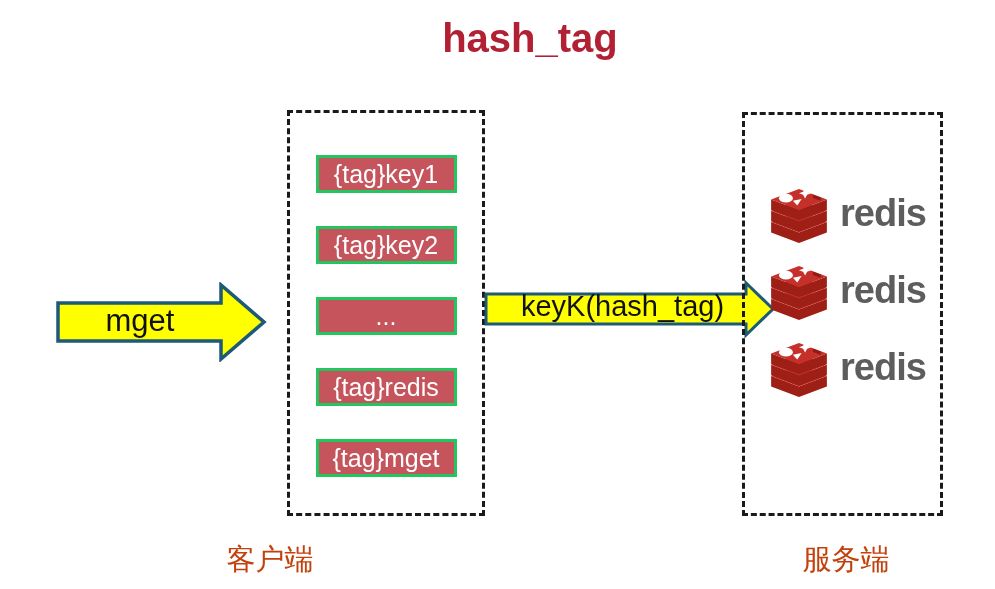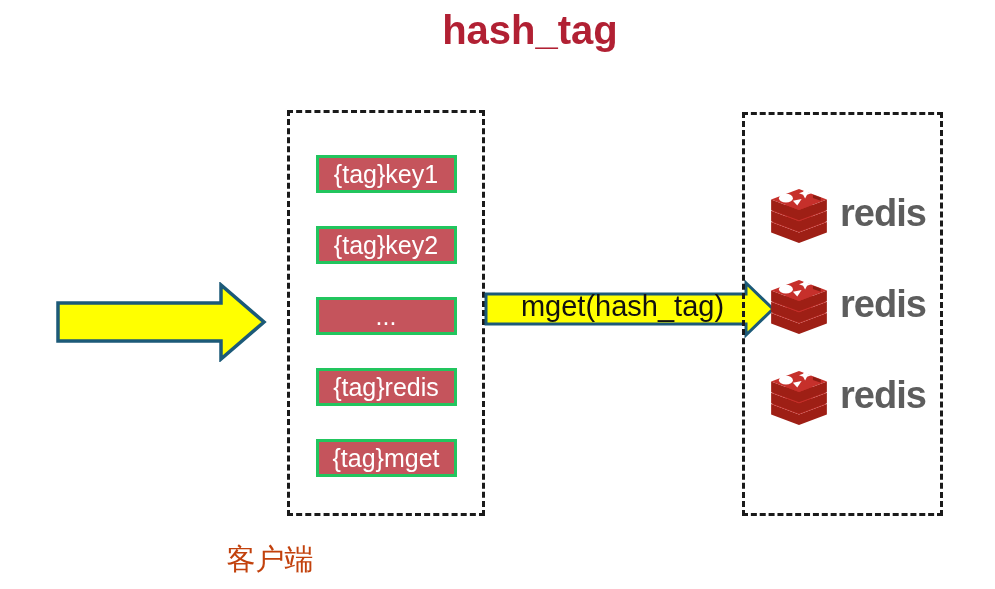--- a/index.html
+++ b/index.html
@@ -7,21 +7,21 @@
   .stage {
     position: relative;
     width: 995px;
     height: 589px;
     background: #ffffff;
     font-family: "Liberation Sans", "DejaVu Sans", sans-serif;
     overflow: hidden;
   }
   .title {
     position: absolute;
-    left: 330px; top: 8px; width: 400px;
+    left: 330px; top: 16px; width: 400px;
     text-align: center;
     font-size: 40px;
     font-weight: bold;
     color: #b12033;
     letter-spacing: 0px;
   }
   .dashed-box {
     position: absolute;
     border: 3px dashed #1a1a1a;
     background: transparent;
@@ -36,21 +36,21 @@
     background: #c5545c;
     border: 3px solid #22c55e;
     color: #ffffff;
     font-size: 25px;
     display: flex; align-items: center; justify-content: center;
     line-height: 1;
   }
   .server-box {
     left: 742px; top: 112px; width: 201px; height: 404px;
     display: flex; flex-direction: column; align-items: flex-start;
-    padding-top: 72px; padding-left: 26px; gap: 34px;
+    padding-top: 72px; padding-left: 26px; gap: 20px;
   }
   .redis-row { display: flex; align-items: center; gap: 13px; height: 57px; }
   .redis-icon { width: 56px; height: 54px; display: block; }
   .redis-text {
     font-size: 38px;
     font-weight: bold;
     color: #5d5d5d;
     letter-spacing: -1px;
     line-height: 1;
     padding-bottom: 6px;
@@ -106,34 +106,35 @@
   </defs>
 </svg>
 
 <div class="stage">
 
   <div class="title">hash_tag</div>
 
   <svg class="arrow-svg arrow-left-svg" viewBox="0 0 212 80">
     <polygon points="3,21 166,21 166,3 209,40 166,77 166,59 3,59" fill="#ffff00" stroke="#1c5a78" stroke-width="3.5" stroke-linejoin="miter"></polygon>
   </svg>
+  <div class="arrow-label arrow-left-label">mget</div>
 
   <div class="dashed-box client-box">
     <div class="key-box">{tag}key1</div>
     <div class="key-box">{tag}key2</div>
     <div class="key-box">...</div>
     <div class="key-box">{tag}redis</div>
     <div class="key-box">{tag}mget</div>
   </div>
   <div class="zone-label client-label">客户端</div>
 
   <svg class="arrow-svg arrow-mid-svg" viewBox="0 0 292 58">
     <polygon points="2,14 262,14 262,3 289,29 262,55 262,44 2,44" fill="#ffff00" stroke="#1c5a78" stroke-width="3" stroke-linejoin="miter"></polygon>
   </svg>
-  <div class="arrow-label arrow-mid-label">mget(hash_tag)</div>
+  <div class="arrow-label arrow-mid-label">keyK(hash_tag)</div>
 
   <div class="dashed-box server-box">
     <div class="redis-row">
       <svg class="redis-icon" viewBox="0 0 64 62">
         <use href="#redis-logo-def"></use>
       </svg>
       <span class="redis-text">redis</span>
     </div>
     <div class="redis-row">
       <svg class="redis-icon" viewBox="0 0 64 62">
@@ -141,14 +142,15 @@
       </svg>
       <span class="redis-text">redis</span>
     </div>
     <div class="redis-row">
       <svg class="redis-icon" viewBox="0 0 64 62">
         <use href="#redis-logo-def"></use>
       </svg>
       <span class="redis-text">redis</span>
     </div>
   </div>
+  <div class="zone-label server-label">服务端</div>
 
 </div>
 
 </body></html>

